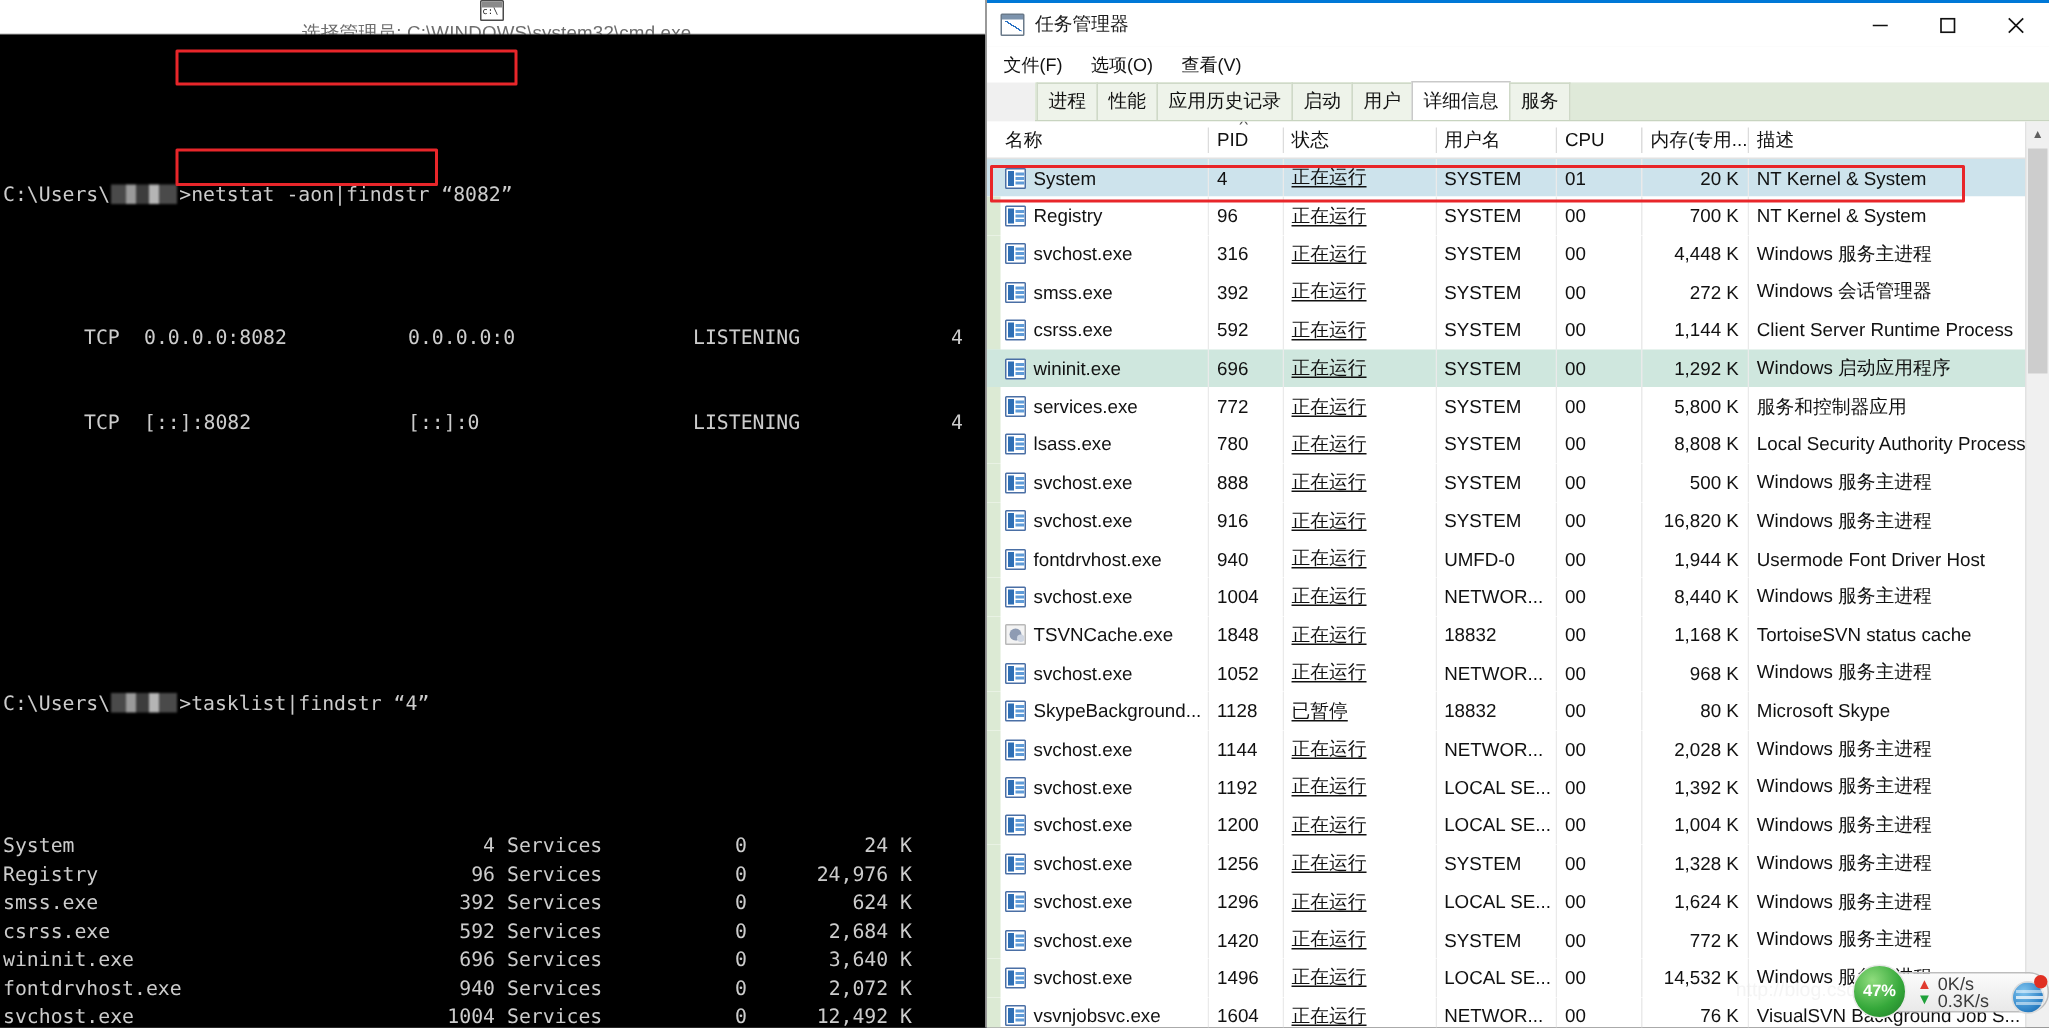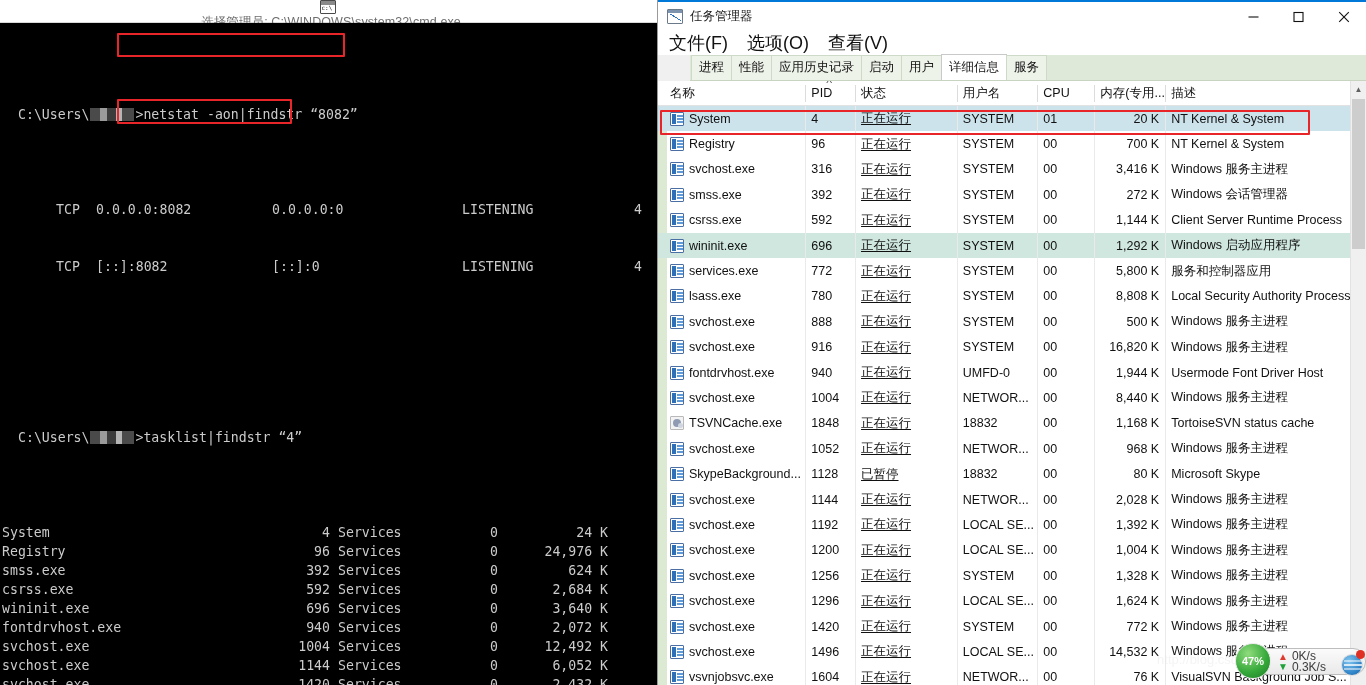--- a/index.html
+++ b/index.html
@@ -38,21 +38,21 @@
     font-size: 12.5px; color: #6d6d6d; letter-spacing: .1px; white-space: nowrap;
   }
   #cmd-screen {
     position: absolute; left: 0; top: 23px; width: 657px; height: 662px;
     background: #000; color: #cccccc;
     font-family: "DejaVu Sans Mono", "Liberation Mono", monospace;
     font-size: 13.2px; line-height: 19px;
     padding: 6px 0 0 0; overflow: hidden; white-space: pre;
   }
   .cmd-line { height: 19px; position: relative; white-space: pre; }
-  .cmd-pad { padding-left: 18px; }
+  .cmd-pad { padding-left: 2px; margin-top: 16px; }
   .redact {
     display: inline-block; vertical-align: -2px; width: 44px; height: 13px;
     background: linear-gradient(90deg,#4a4a4a 0 22%,#9a9a9a 22% 38%,#3c3c3c 38% 58%,#b5b5b5 58% 72%,#4a4a4a 72% 100%);
     filter: blur(0.6px); margin: 0 1px;
   }
   .hl-box {
     position: absolute; border: 2px solid #e8262a; pointer-events: none;
     border-radius: 1px;
   }
   
@@ -94,21 +94,21 @@
   #tm-winbtns { margin-left: auto; display: flex; height: 31px; }
   .winbtn {
     width: 45px; height: 31px; display: flex; align-items: center; justify-content: center;
     font-size: 13px; color: #111; background: transparent;
   }
   .winbtn svg { display: block; }
   #tm-menubar {
     height: 24px; background: #ffffff; display: flex; align-items: center;
     padding-left: 9px; gap: 15px; flex: 0 0 auto;
   }
-  .menu-item { font-size: 18px; color: #111; padding: 1px 2px; }
+  .menu-item { font-size: 12px; color: #111; padding: 1px 2px; }
   #tm-tabstrip {
     height: 26px; background: #dfe9d9; display: flex; align-items: flex-end;
     padding-left: 1px; flex: 0 0 auto; border-bottom: 1px solid #c8d4c0; margin-left: 32px;
   }
   .tm-tab {
     font-size: 12.5px; color: #111; padding: 4px 7px 5px 7px; height: 25px;
     display: flex; align-items: center; background: #eef3ea;
     border: 1px solid #cfd9c8; border-bottom: none; margin-right: -1px;
   }
   .tm-tab.active { background: #ffffff; border-color: #c9c9c9; height: 26px; }
@@ -360,21 +360,21 @@
               <div class="td col-name">
                 <span class="proc-icon"></span>
                 <span>svchost.exe</span>
               </div>
               <div class="td col-pid">316</div>
               <div class="td col-status">
                 <span class="status-underline">正在运行</span>
               </div>
               <div class="td col-user">SYSTEM</div>
               <div class="td col-cpu">00</div>
-              <div class="td col-mem">3,416 K</div>
+              <div class="td col-mem">4,448 K</div>
               <div class="td col-desc">Windows 服务主进程</div>
             </div>
             <div class="tm-row">
               <div class="gutter"></div>
               <div class="td col-name">
                 <span class="proc-icon"></span>
                 <span>smss.exe</span>
               </div>
               <div class="td col-pid">392</div>
               <div class="td col-status">

